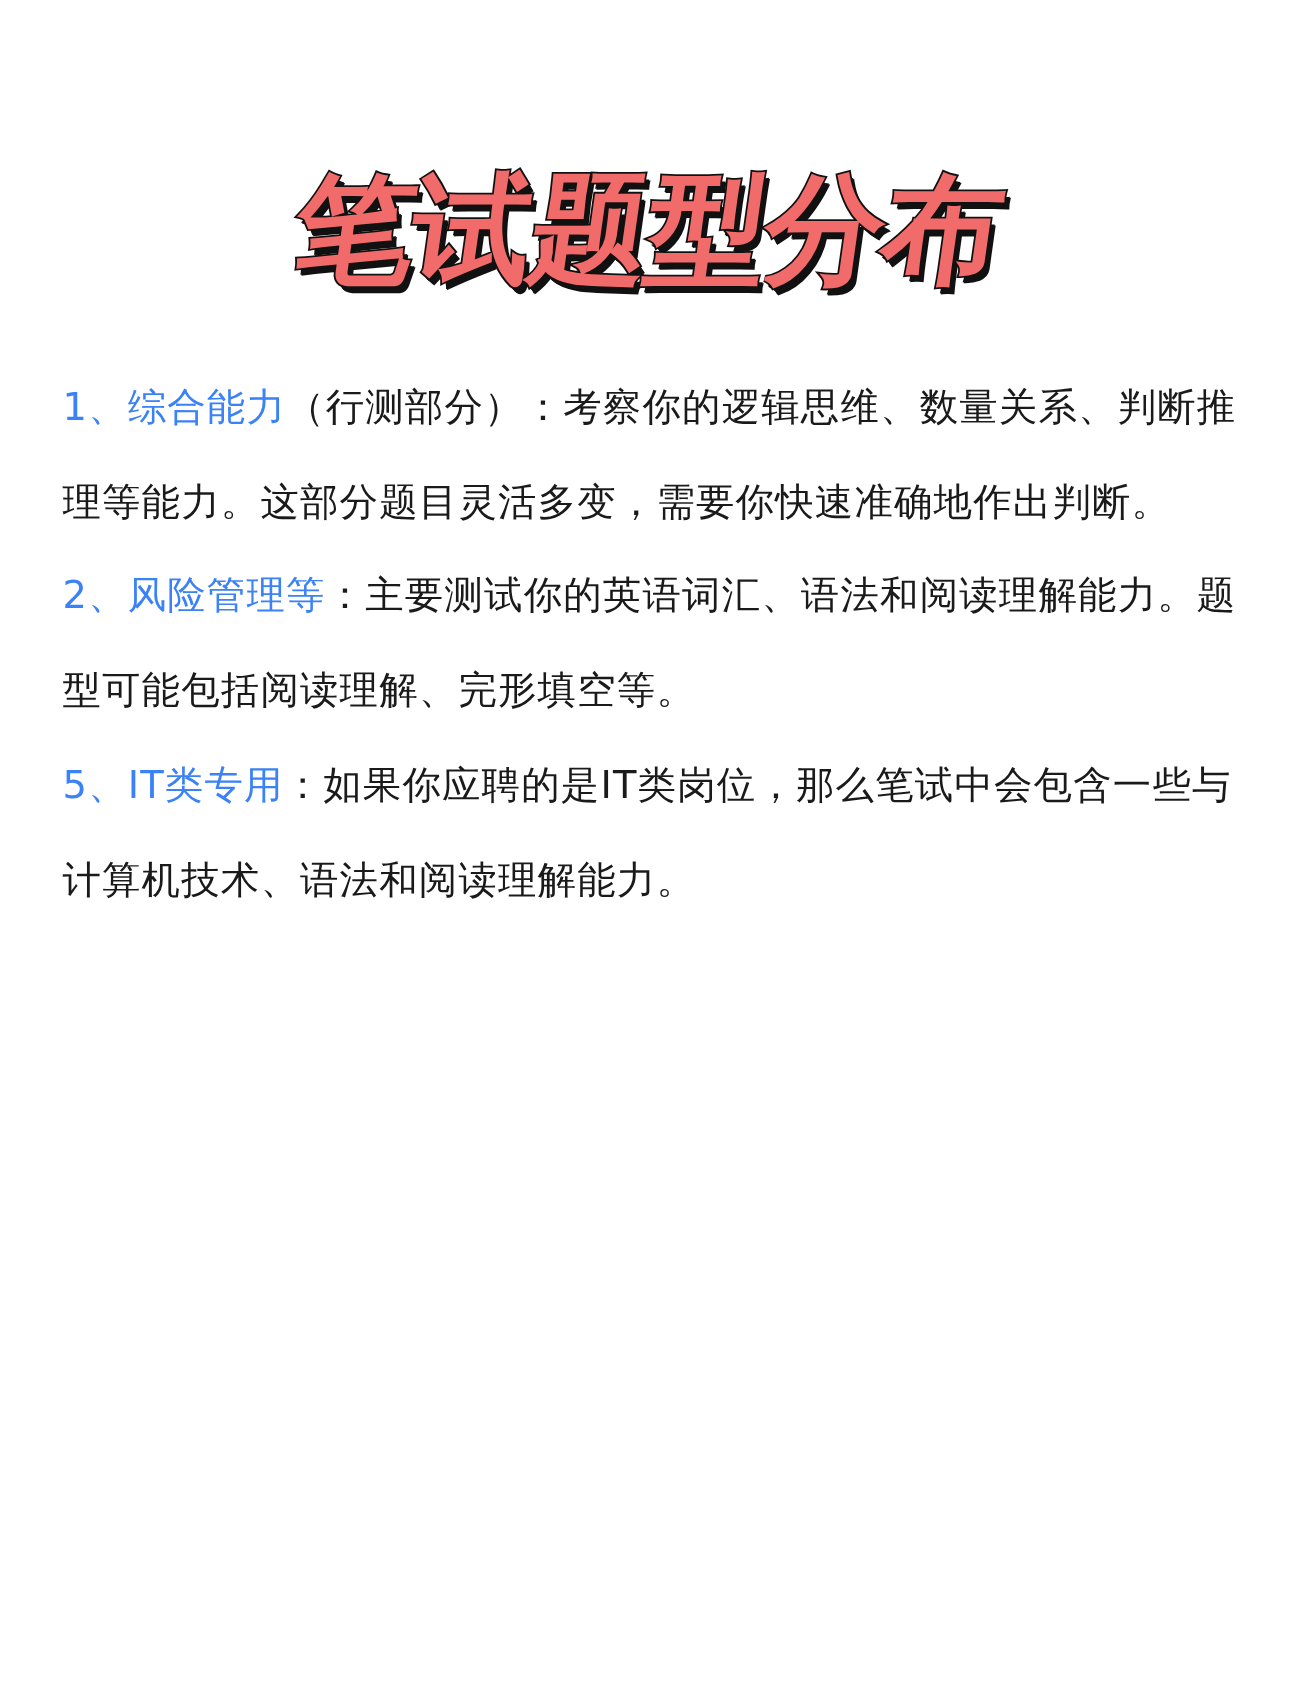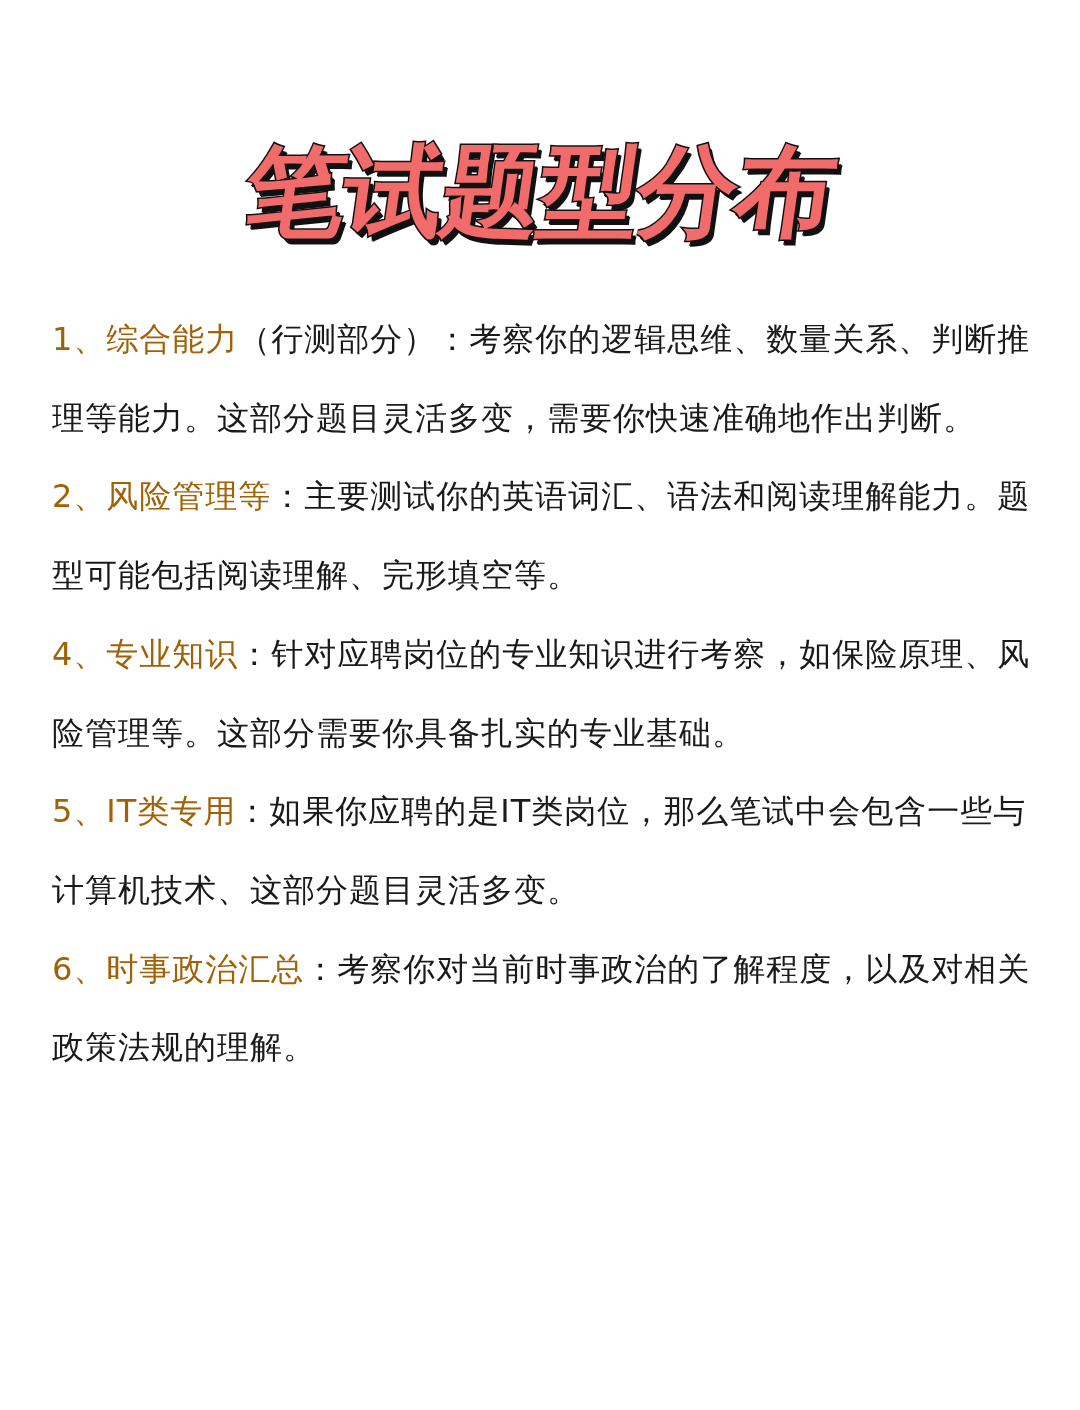--- a/index.html
+++ b/index.html
@@ -42,39 +42,33 @@
       font-size: 32px;
       line-height: 78.7px;
       color: #1a1a1a;
       letter-spacing: 1px;
     }
     .para {
       margin: 0;
       padding: 0;
     }
     .para .head {
-      color: #a16207;
+      color: #3b82f6;
     }
   </style>
 </head>
 <body>
 
 <div class="title-wrap">
   <span class="title">笔试题型分布</span>
 </div>
 
 <div class="content">
   <p class="para">
     <span class="head"><span>1、</span><span>综合能力</span></span><span>（行测部分）：考察你的逻辑思维、数量关系、判断推理等能力。这部分题目灵活多变，需要你快速准确地作出判断。</span>
   </p>
   <p class="para">
     <span class="head"><span>2、</span><span>风险管理等</span></span><span>：主要测试你的英语词汇、语法和阅读理解能力。题型可能包括阅读理解、完形填空等。</span>
   </p>
   <p class="para">
-    <span class="head"><span>4、</span><span>专业知识</span></span><span>：针对应聘岗位的专业知识进行考察，如保险原理、风险管理等。这部分需要你具备扎实的专业基础。</span>
-  </p>
-  <p class="para">
-    <span class="head"><span>5、</span><span>IT类专用</span></span><span>：如果你应聘的是IT类岗位，那么笔试中会包含一些与计算机技术、这部分题目灵活多变。</span>
-  </p>
-  <p class="para">
-    <span class="head"><span>6、</span><span>时事政治汇总</span></span><span>：考察你对当前时事政治的了解程度，以及对相关政策法规的理解。</span>
+    <span class="head"><span>5、</span><span>IT类专用</span></span><span>：如果你应聘的是IT类岗位，那么笔试中会包含一些与计算机技术、语法和阅读理解能力。</span>
   </p>
 </div>
 
 </body></html>

